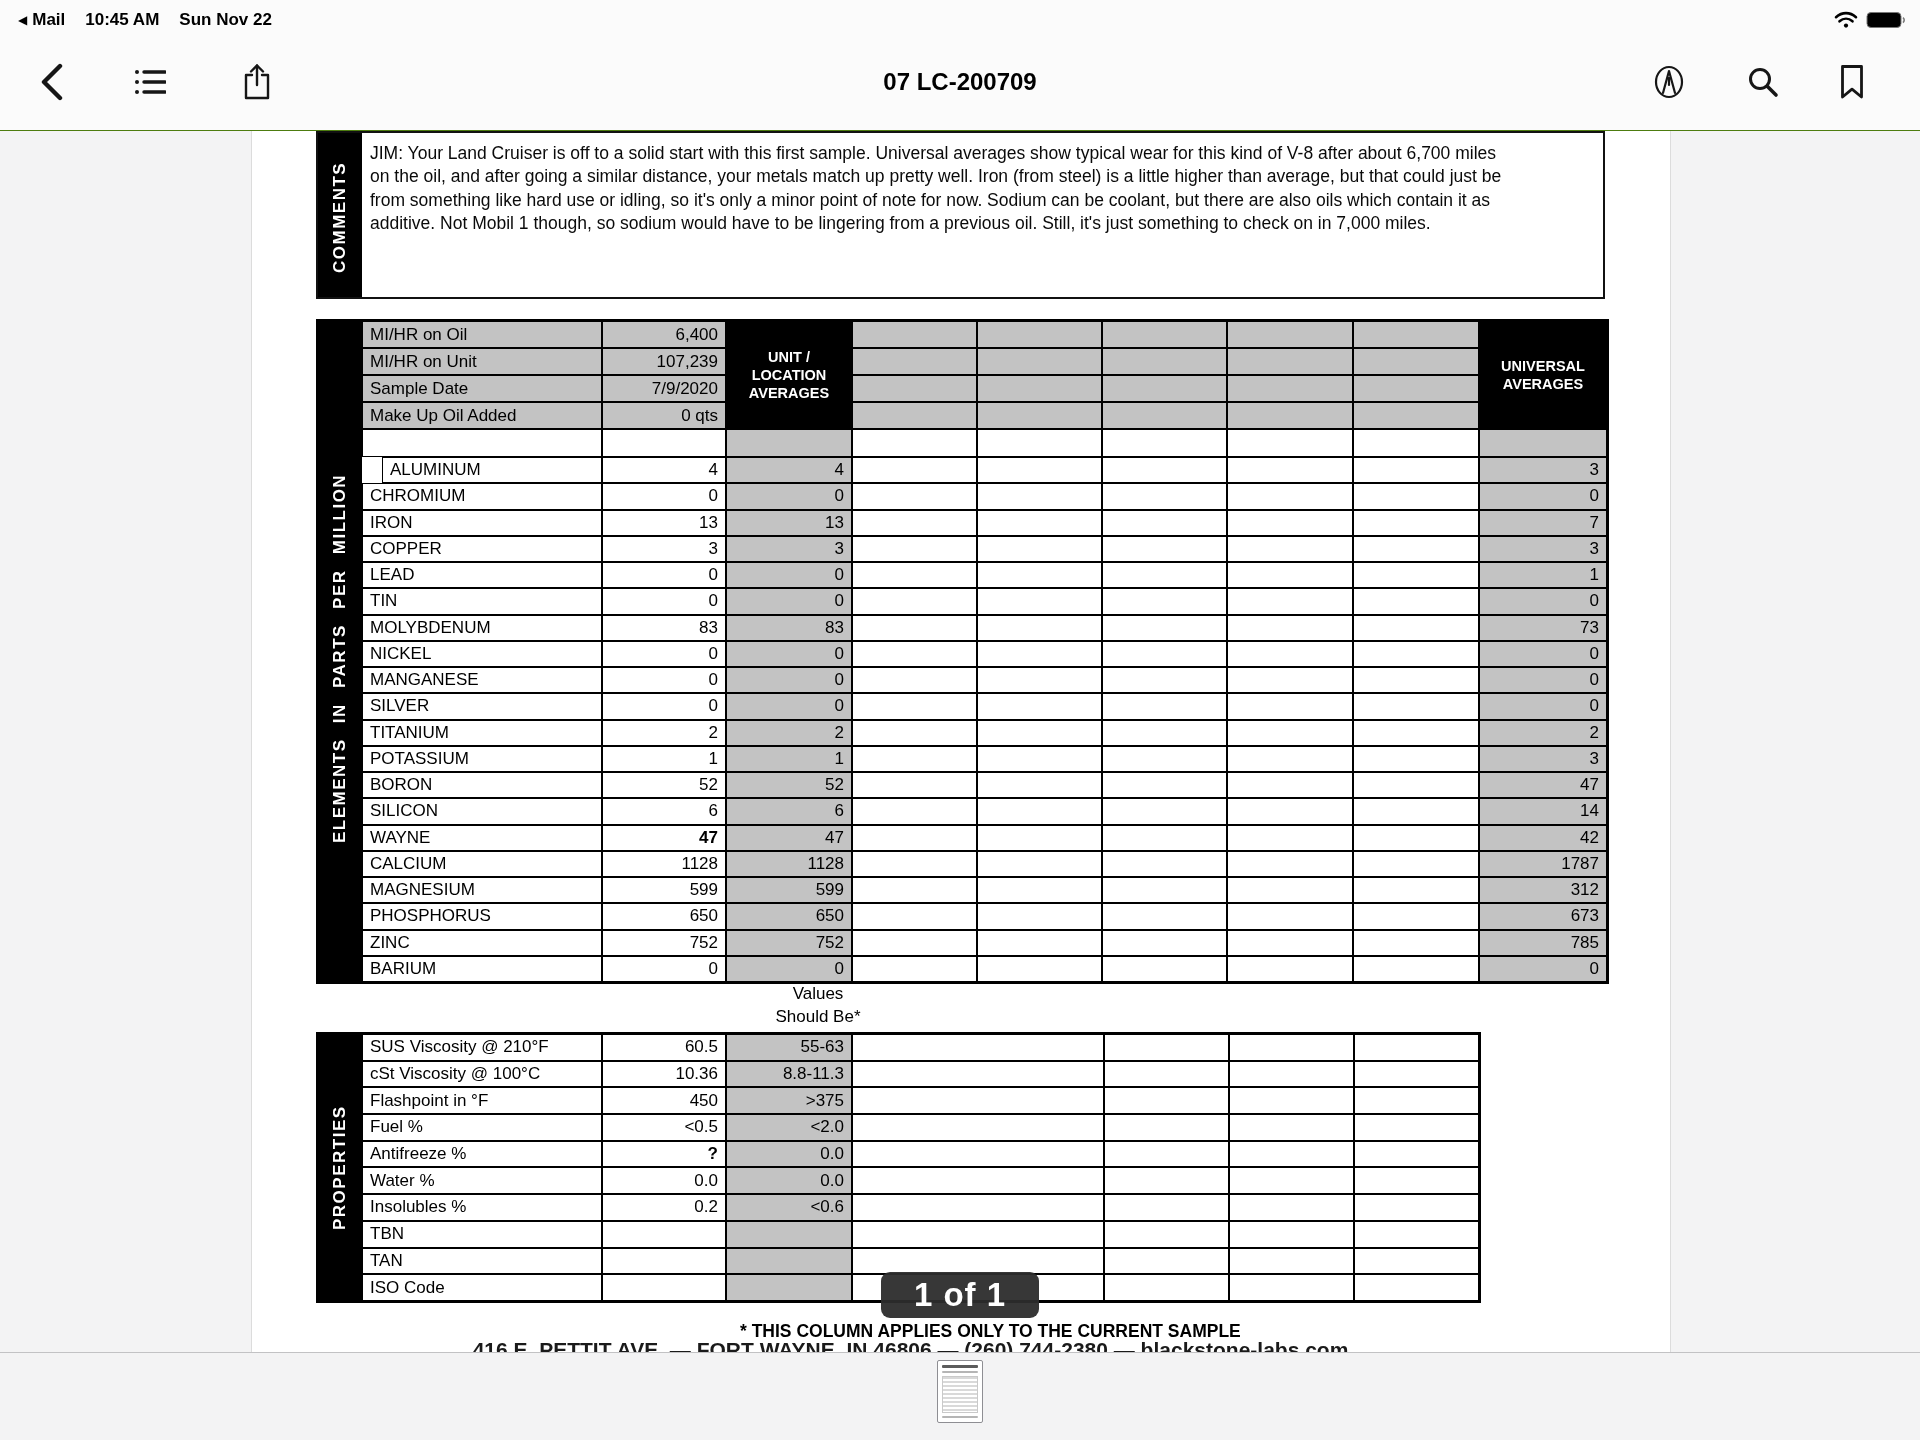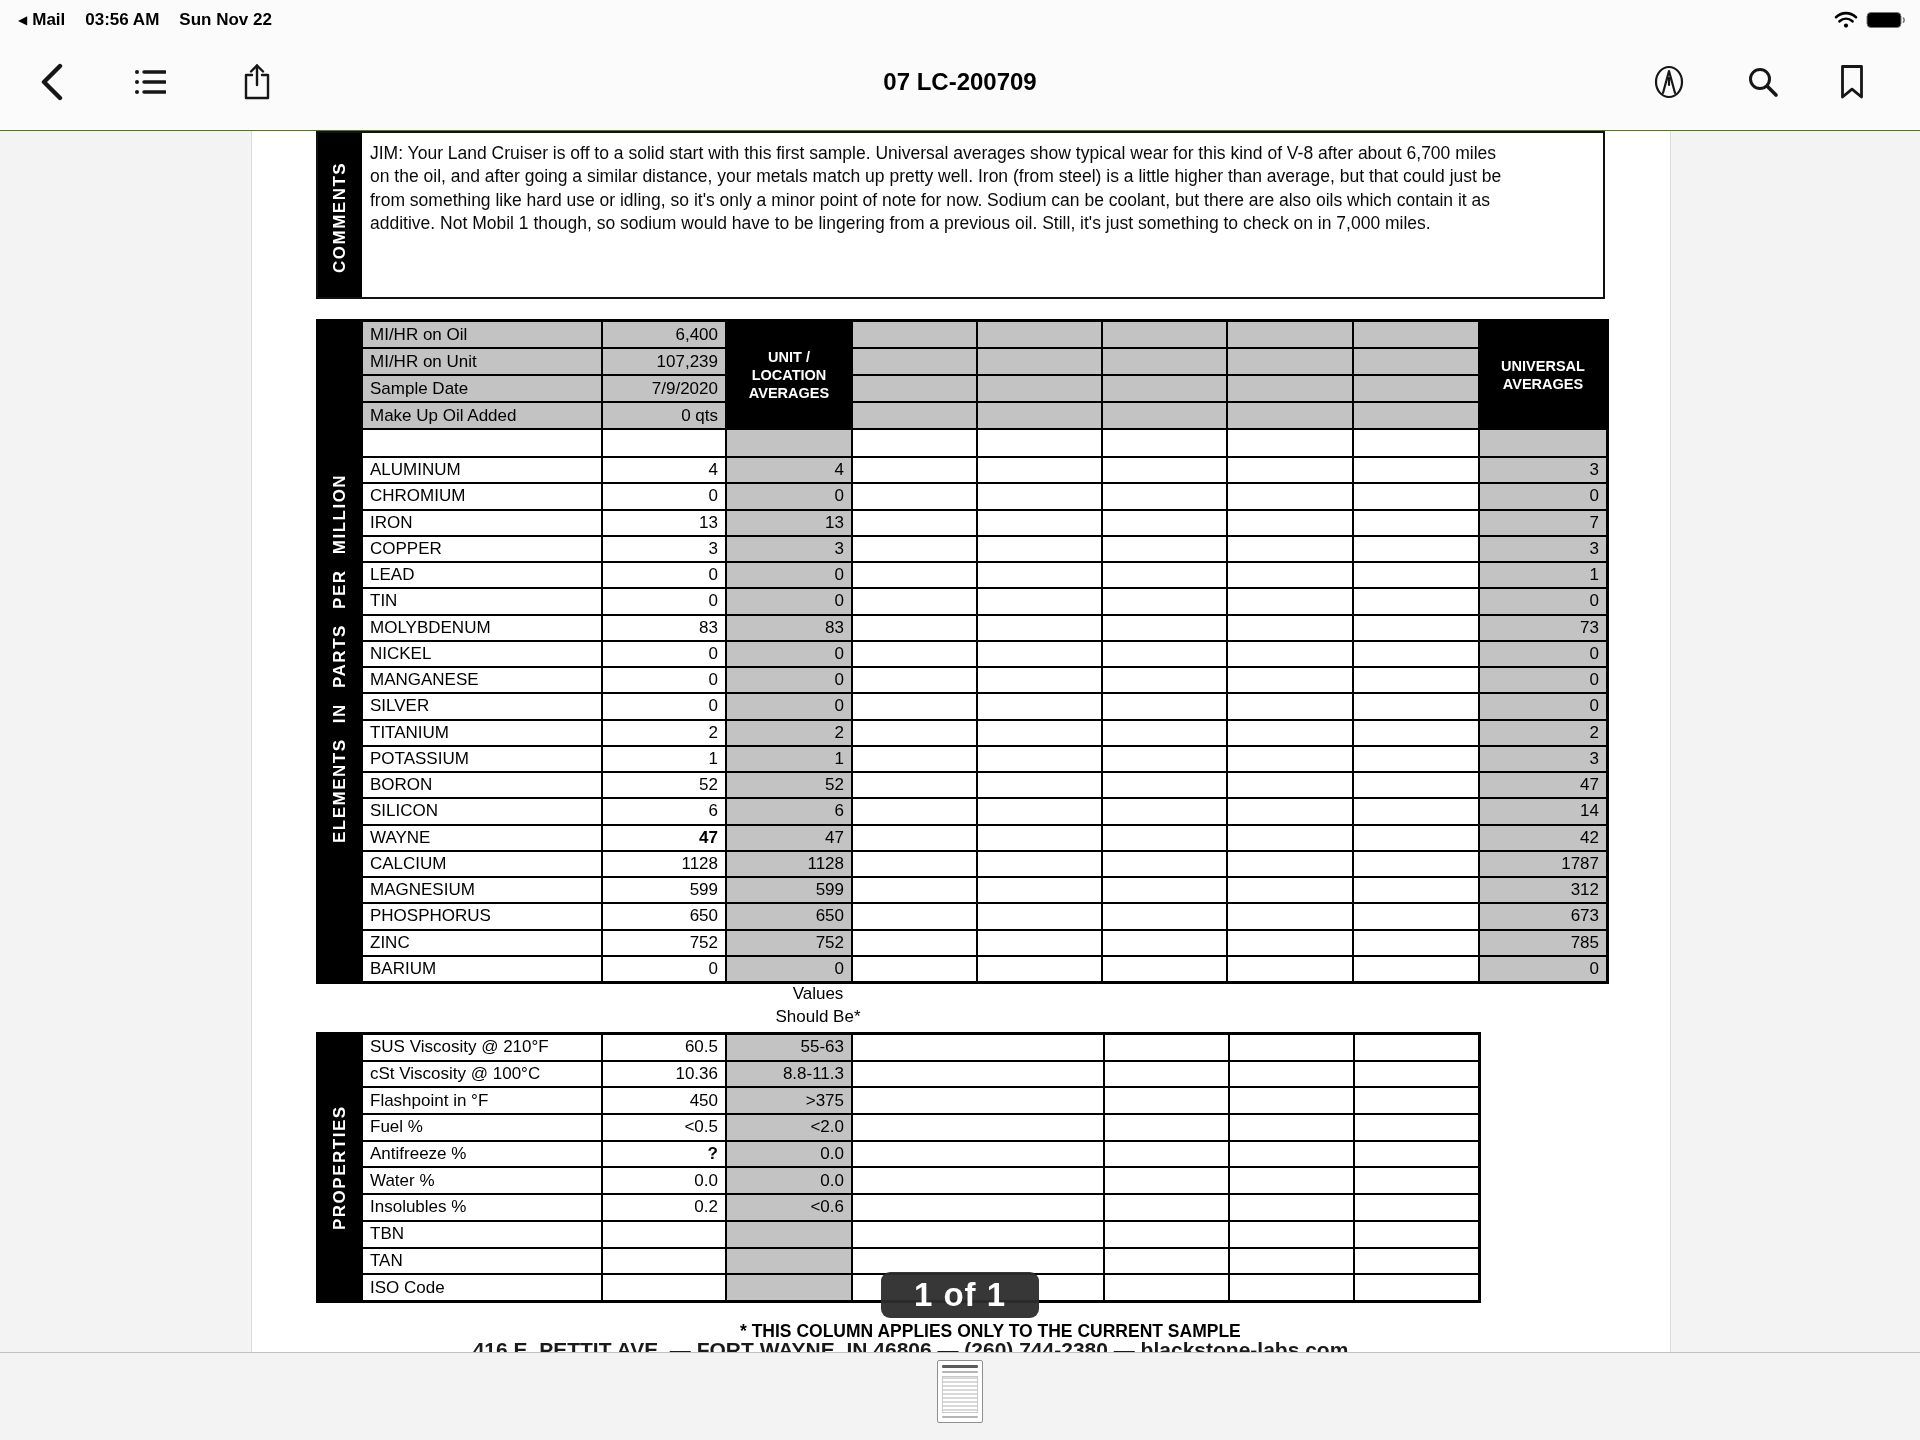--- a/index.html
+++ b/index.html
@@ -67,21 +67,21 @@
 </style>
 </head>
 <body>
 
 <div class="status-bar">
   <div class="status-left">
     <span class="status-back">
       <span style="font-size:12px;">◀</span>
       <span>Mail</span>
     </span>
-    <span>03:56 AM</span>
+    <span>10:45 AM</span>
     <span>Sun Nov 22</span>
   </div>
   <div class="status-right">
     <svg width="24" height="18" viewBox="0 0 24 18">
       <path d="M2 6.2 C8 .8 16 .8 22 6.2" stroke="#000" stroke-width="2.6" fill="none" stroke-linecap="round"></path>
       <path d="M5.5 10.3 C9.5 6.8 14.5 6.8 18.5 10.3" stroke="#000" stroke-width="2.6" fill="none" stroke-linecap="round"></path>
       <circle cx="12" cy="14.6" r="2.1" fill="#000"></circle>
     </svg>
     <svg width="40" height="18" viewBox="0 0 40 18">
       <rect x="1" y="1.5" width="34" height="15" rx="4" fill="#000" stroke="#787878" stroke-width="1"></rect>
@@ -181,21 +181,21 @@
 AVERAGES</div>
       <div class="cell" style="grid-area: 5 / 2;"></div>
       <div class="cell" style="grid-area: 5 / 3;"></div>
       <div class="cell gray" style="grid-area: 5 / 4;"></div>
       <div class="cell" style="grid-area: 5 / 5;"></div>
       <div class="cell" style="grid-area: 5 / 6;"></div>
       <div class="cell" style="grid-area: 5 / 7;"></div>
       <div class="cell" style="grid-area: 5 / 8;"></div>
       <div class="cell" style="grid-area: 5 / 9;"></div>
       <div class="cell gray" style="grid-area: 5 / 10;"></div>
-      <div class="cell label" style="grid-area: 6 / 2;">ALUMINUM</div>
+      <div class="cell label" style="grid-area: 6 / 2; margin-left: 20px;">ALUMINUM</div>
       <div class="cell val" style="grid-area: 6 / 3;">4</div>
       <div class="cell gray val" style="grid-area: 6 / 4;">4</div>
       <div class="cell" style="grid-area: 6 / 5;"></div>
       <div class="cell" style="grid-area: 6 / 6;"></div>
       <div class="cell" style="grid-area: 6 / 7;"></div>
       <div class="cell" style="grid-area: 6 / 8;"></div>
       <div class="cell" style="grid-area: 6 / 9;"></div>
       <div class="cell gray val" style="grid-area: 6 / 10;">3</div>
       <div class="cell label" style="grid-area: 7 / 2;">CHROMIUM</div>
       <div class="cell val" style="grid-area: 7 / 3;">0</div>

